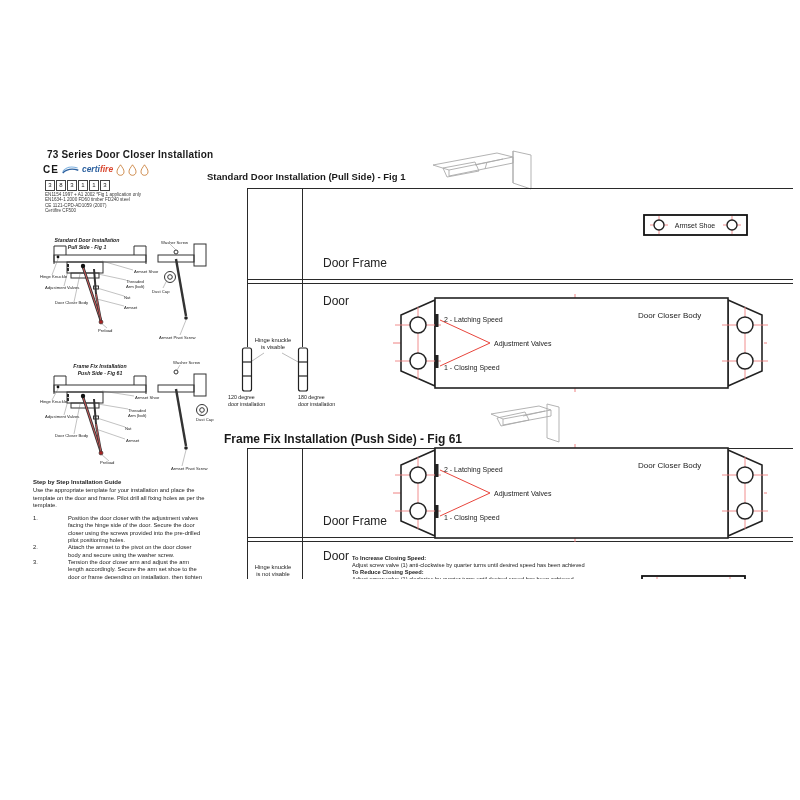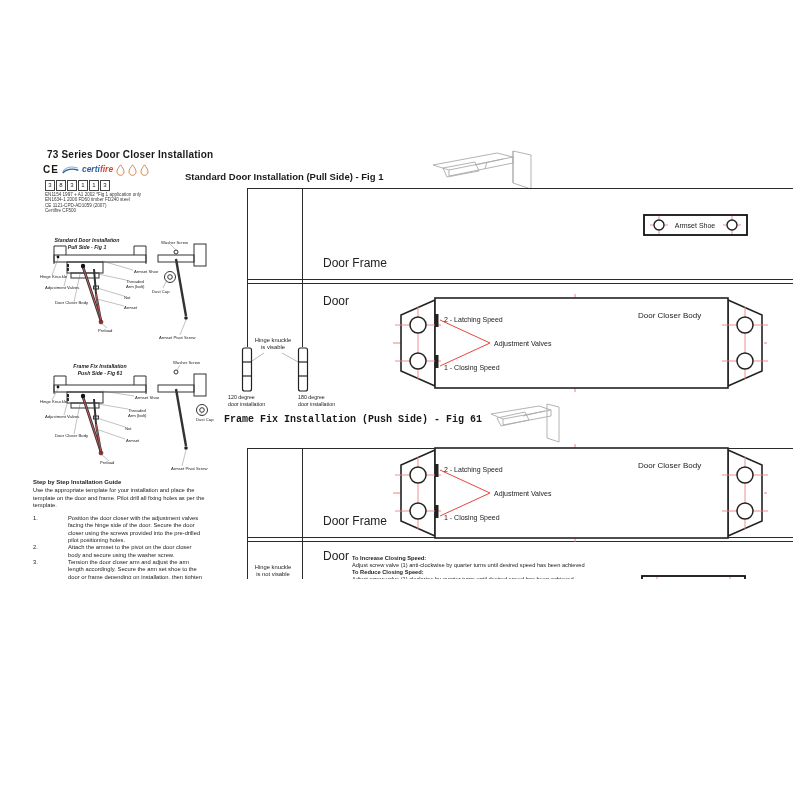--- a/index.html
+++ b/index.html
@@ -213,21 +213,21 @@
           <div>Apply the dust cap to the unused pivot.</div>
         </div>
       <div class="step">
           <div class="n">5.</div>
           <div>Adjust the closing and latching speeds as required - refer to adjustment instructions.</div>
         </div>
     </div>
     <div class="note">NB after the first month of operation the closing and latching speed valves may require minor adjustment.</div>
   </div>
 
-  <div class="abs fig-head" style="left:185px;top:171px;font-size:9.5px;text-align:center;">Standard Door Installation (Pull Side) - Fig 1</div>
+  <div class="abs fig-head" style="left:207px;top:171px;font-size:9.5px;text-align:center;">Standard Door Installation (Pull Side) - Fig 1</div>
 
   <svg class="abs" style="left:425px;top:147px;" width="115" height="45" viewBox="0 0 115 45">
     <g stroke="#aaa" fill="none" stroke-width="0.9">
       <polygon points="8,18 72,6 88,10 24,23"></polygon>
       <polyline points="88,10 88,16 24,29 24,23"></polyline>
       <polygon points="88,4 106,8 106,42 88,36"></polygon>
       <line x1="88" y1="4" x2="88" y2="36"></line>
       <polygon points="18,21 50,15 54,24 22,30"></polygon>
       <line x1="50" y1="18" x2="78" y2="12"></line>
       <line x1="62" y1="15" x2="60" y2="22"></line>
@@ -306,21 +306,21 @@
         <line x1="78.5" y1="61" x2="87.5" y2="61"></line>
     </g>
     <g font-size="5.3">
       <text x="8" y="84">120 degree</text>
       <text x="8" y="91">door installation</text>
       <text x="78" y="84">180 degree</text>
       <text x="78" y="91">door installation</text>
     </g>
   </svg>
 
-  <div class="abs fig-head" style="left:224px;top:414px;font-size:10px;font-family:Liberation Mono, monospace;">Frame Fix Installation (Push Side) - Fig 61</div>
+  <div class="abs fig-head" style="left:224px;top:432px;font-size:12px;">Frame Fix Installation (Push Side) - Fig 61</div>
 
   <svg class="abs" style="left:487px;top:400px;" width="78" height="45" viewBox="0 0 78 45">
     <g stroke="#aaa" fill="none" stroke-width="0.9">
       <polygon points="4,14 52,6 64,10 16,19"></polygon>
       <polyline points="64,10 64,16 16,25 16,19"></polyline>
       <polygon points="60,4 72,7 72,42 60,38"></polygon>
       <polygon points="10,18 38,12 42,20 14,26"></polygon>
       <line x1="36" y1="16" x2="58" y2="11"></line>
     </g>
   </svg>

